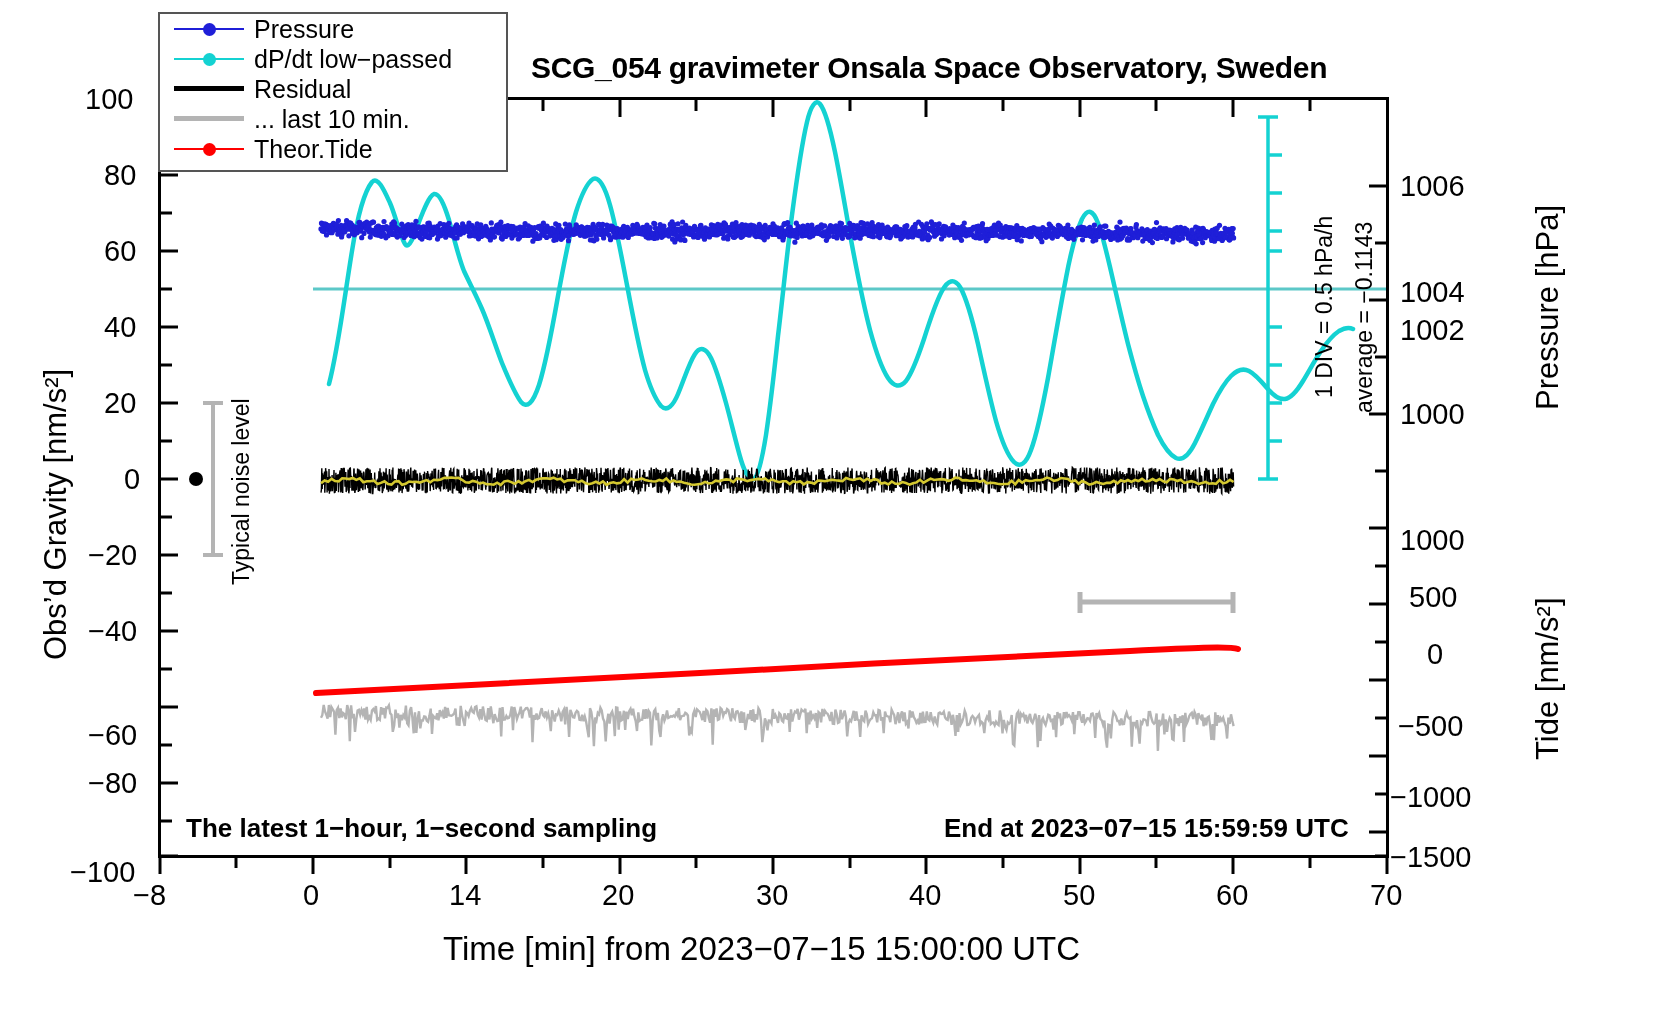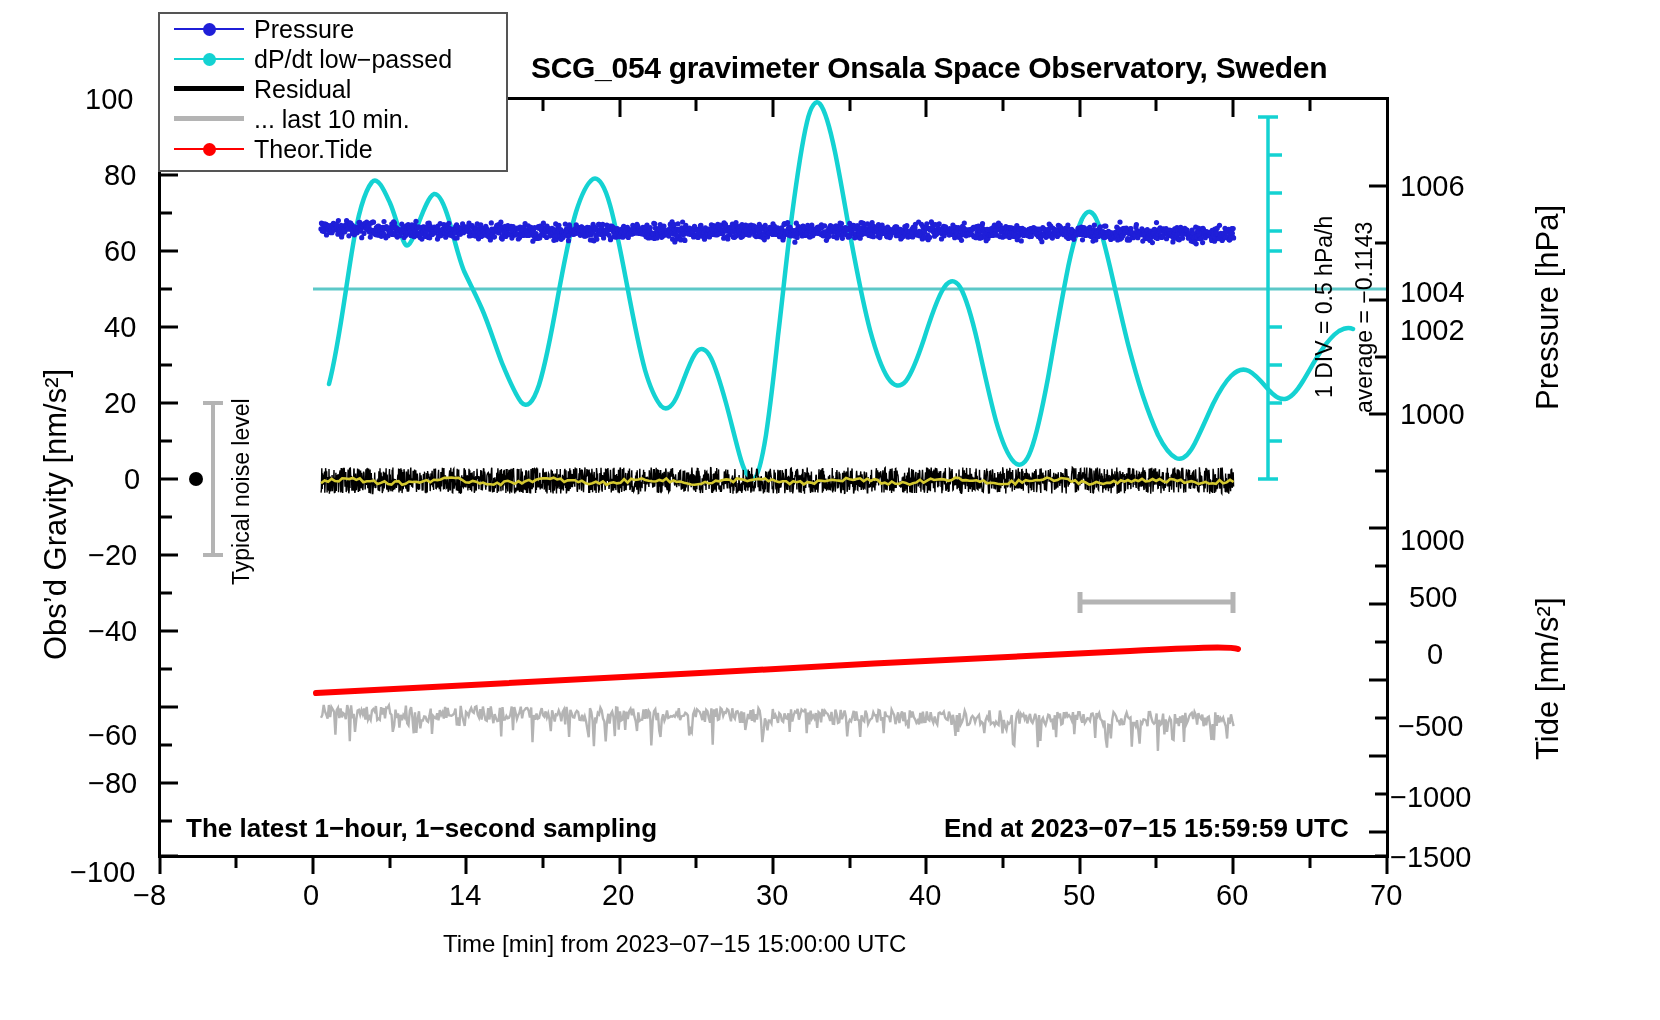--- a/index.html
+++ b/index.html
@@ -2262,21 +2262,21 @@
   <div class="tick" style="left:133px;top:879px;">−8</div>
   <div class="tick" style="left:303px;top:879px;">0</div>
   <div class="tick" style="left:449px;top:879px;">14</div>
   <div class="tick" style="left:602px;top:879px;">20</div>
   <div class="tick" style="left:756px;top:879px;">30</div>
   <div class="tick" style="left:909px;top:879px;">40</div>
   <div class="tick" style="left:1063px;top:879px;">50</div>
   <div class="tick" style="left:1216px;top:879px;">60</div>
   <div class="tick" style="left:1370px;top:879px;">70</div>
 
-  <div class="axlab" style="left:443px;top:930px;font-size:24px;">Time [min] from 2023−07−15 15:00:00 UTC</div>
+  <div class="axlab" style="left:443px;top:930px;font-size:33px;">Time [min] from 2023−07−15 15:00:00 UTC</div>
 
   <div class="tickR" style="left:1400px;top:170px;">1006</div>
   <div class="tickR" style="left:1400px;top:241px;margin-top:35px;">1004</div>
   <div class="tickR" style="left:1400px;top:314px;">1002</div>
   <div class="tickR" style="left:1400px;top:398px;">1000</div>
 
   <div class="axlab vert" style="left:1530px;top:410px;transform:rotate(-90deg);">Pressure [hPa]</div>
 
   <div class="tickR" style="left:1400px;top:524px;">1000</div>
   <div class="tickR" style="left:1409px;top:581px;">500</div>

